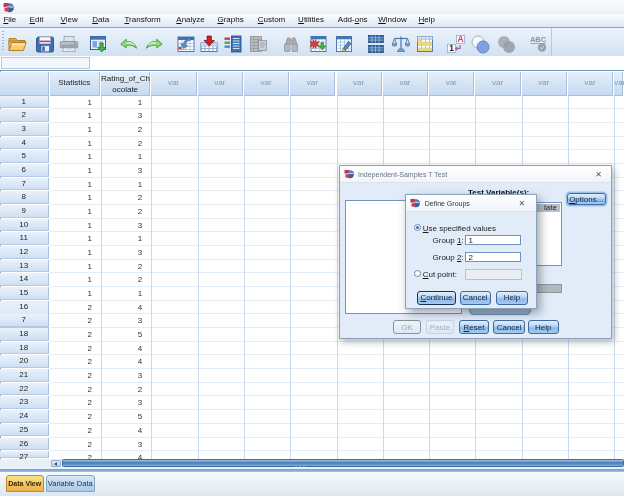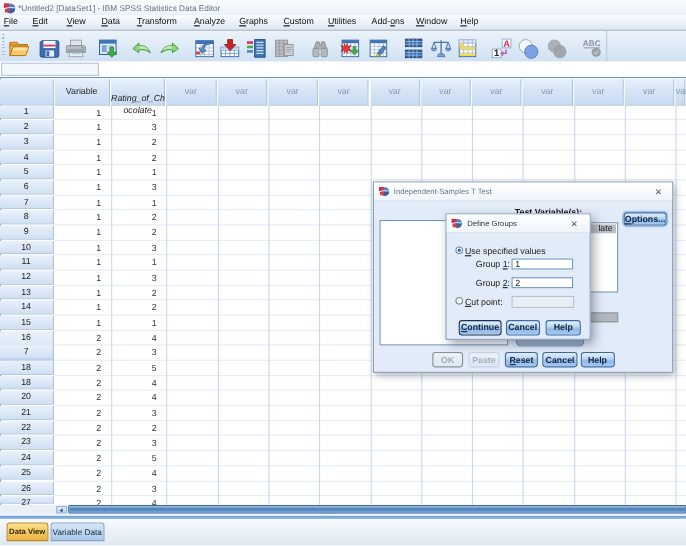--- a/index.html
+++ b/index.html
@@ -8,61 +8,60 @@
 #titletext { left:16.5px;top:2.5px; font-size:7.5px; color:#68737e; }
 #menubar { left:0;top:14px;width:624px;height:13.5px; background:linear-gradient(180deg,#fbfdff,#dce7f3); border-bottom:1px solid #95a7ba; }
 .mi { position:absolute; top:1px; font-size:8px; color:#111; }
 #toolbar { left:0;top:28px;width:624px;height:27.5px; background:linear-gradient(180deg,#ecf3fb,#d0e1f2); }
 #tbsep { left:551px;top:28px;width:1px;height:27.5px; background:#b9c9da; }
 #tbhandle { left:1.5px;top:31px;width:2px;height:21px; background:repeating-linear-gradient(180deg,#9fb4c8 0 1px,transparent 1px 3px); }
 #estrip { left:0;top:55.5px;width:624px;height:15.5px; background:#fff; }
 #ebox { left:1px;top:57px;width:89px;height:12px; background:#f2f7fc; border:1px solid #bac7d6; }
 #gridbg { left:0;top:70px;width:624px;height:389px; background:#fff; border-top:1.5px solid #6f97bf; }
 .hc { position:absolute; top:71.5px; height:24px; background:linear-gradient(180deg,#e7f0fb 0%,#d4e4f5 50%,#c7dbf1 100%); border-right:1px solid #a9c0de; border-bottom:1px solid #a9c0de; font-size:8px; color:#222; text-align:center; line-height:22px; }
-.hc.two { line-height:11px; padding-top:12px;font-style:italic; }
+.hc.two { line-height:11px; padding-top:1px; }
 .vh { color:#8298b6; }
 .rn { position:absolute; left:0; width:48.5px; background:linear-gradient(180deg,#e9f1fb,#cfe0f3); border-right:1px solid #a9c0de; border-bottom:1px solid #b5c9e2; font-size:8px; color:#222; text-align:center; line-height:12.5px; }
 .dv { position:absolute; font-size:8px; color:#333; text-align:right; padding-right:4.5px; line-height:13px; }
 .hl { position:absolute; left:49.5px; width:574.5px; height:1px; background:#e4ecf6; }
 .vl { position:absolute; top:95.5px; height:363.5px; width:1px; background:#c9daee; }
 #sbrow { left:0;top:459px;width:624px;height:8px; background:#e9f0f8; }
 #sbthumb { left:61.5px;top:459px;width:562.5px;height:8px; background:linear-gradient(180deg,#a6c6e6,#4a7db8 45%,#5f90c6 70%,#82afdd); border:1px solid #3d6ba1; border-radius:1.5px; }
 #sbarrow { left:50.5px;top:459.5px;width:10px;height:7.5px; background:linear-gradient(180deg,#e3eef9,#b8d2ec); border:1px solid #8fb0d4; border-radius:1px; }
 #sbarrow:before { content:""; position:absolute; left:2px; top:1.1px; border-right:3.5px solid #33567e; border-top:2.2px solid transparent; border-bottom:2.2px solid transparent; }
 #lightline { left:0;top:467px;width:624px;height:2px; background:#eaf2fa; }
 #bluestrip { left:0;top:469px;width:624px;height:3px; background:linear-gradient(180deg,#6b9bd0,#9dc3e9); }
 #tabarea { left:0;top:472px;width:624px;height:24px; background:linear-gradient(180deg,#f8fafd,#dee7f1); }
 .tab { position:absolute; top:474.5px; height:17px; font-size:7.5px; border-radius:3px 3px 0 0; text-align:center; }
 #tab1 { left:5.5px; width:38.5px; background:linear-gradient(180deg,#fce28a,#f3c35c 60%,#eeb347); border:1px solid #c08a28; color:#33270e; font-weight:bold; font-size:7px; line-height:16px; }
 #tab2 { left:46px; width:48.5px; background:linear-gradient(180deg,#d7e7f7,#a9c9ea); border:1px solid #82a7cd; color:#1c2c3c; line-height:16px; }
 .dlg { position:absolute; background:#e2ecf8; border:1px solid #8ca2bb; box-shadow:2px 3px 7px rgba(60,70,90,.4); }
 .dtitle { position:absolute; left:0; top:0; right:0; height:17px; background:linear-gradient(180deg,#ffffff,#f0f5fb); border-bottom:1px solid #dbe4ee; }
 .dtext { position:absolute; top:5px; font-size:7px; }
 .dx { position:absolute; top:4px; font-size:8px; color:#555; }
-.btn { position:absolute; background:linear-gradient(180deg,#e4f0fc 0%,#bcd8f4 40%,#8fbae8 60%,#a5c9ee 100%); border:1px solid #3f6ba3; border-radius:3px; font-size:8px; font-weight:bold; color:#13233f; text-align:center; }
+.btn { position:absolute; background:linear-gradient(180deg,#e4f0fc 0%,#bcd8f4 40%,#8fbae8 60%,#a5c9ee 100%); border:1px solid #3f6ba3; border-radius:3px; font-size:8px; font-weight:normal; color:#13233f; text-align:center; }
 .btn.dis1 { background:linear-gradient(180deg,#eef4fa,#dce8f4); border:1.5px solid #899199; color:#9fa9b4; }
 .btn.dis2 { background:linear-gradient(180deg,#ecf2f9,#dbe7f3); border:1px solid #c3d4e5; color:#a4b0bd; }
 .btn.defb { border:1.5px solid #1d3156;text-align:center; }
 .fld { position:absolute; background:#fff; border:1px solid #6b94c2; font-size:8px; color:#222; padding-left:2.5px; }
 .fld.disf { background:#e8eef4; border:1px solid #b4c2d2; }
 .lbl { position:absolute; font-size:8px; color:#1b1b1b; }
 .radio { position:absolute; width:7px; height:7px; border-radius:50%; background:#fdfdfd; border:1px solid #76879a; }
 .radio.sel:before { content:""; position:absolute; left:0.9px; top:0.9px; width:3.2px; height:3.2px; border-radius:50%; background:#2e6dbd; }
 </style></head>
 <body>
 <div id="app">
   <div class="abs" id="titlebar"></div>
   <svg class="abs" style="left:2.5px;top:1.5px" width="11" height="11" viewBox="0 0 16 16">
 <circle cx="9.5" cy="8.5" r="6.3" fill="#3a5d9c"></circle>
 <path d="M3.2 8.5 a6.3 6.3 0 0 1 12.6 0 l-6.3 0 z" fill="#5580c0"></path>
 <rect x="0.8" y="1.5" width="7" height="6.2" fill="#c8344a"></rect>
 <rect x="2.2" y="8.8" width="6.2" height="4.8" fill="#d04055"></rect>
 <path d="M1.5 8.3 q7 -2.6 13.5 -0.8" stroke="#e8ecf4" stroke-width="1.3" fill="none"></path>
 </svg>
-  <div class="abs" id="titletext">*Untitled2 [DataSet1] - IBM SPSS Statistics Data Editor</div>
   <div class="abs" id="menubar">
       <span class="mi" style="left:3.4px"><u>F</u>ile</span>
       <span class="mi" style="left:29.6px"><u>E</u>dit</span>
       <span class="mi" style="left:60.6px"><u>V</u>iew</span>
       <span class="mi" style="left:92.2px"><u>D</u>ata</span>
       <span class="mi" style="left:124.5px"><u>T</u>ransform</span>
       <span class="mi" style="left:176.3px"><u>A</u>nalyze</span>
       <span class="mi" style="left:217.4px"><u>G</u>raphs</span>
       <span class="mi" style="left:257.7px"><u>C</u>ustom</span>
       <span class="mi" style="left:298.1px"><u>U</u>tilities</span>
@@ -197,21 +196,21 @@
 <text x="9" y="8" font-size="7.5" font-weight="bold" fill="#8d9198" text-anchor="middle" font-family="Liberation Sans">ABC</text>
 <path d="M1.5 9.5 h15" stroke="#8d9198" stroke-width="0.8"></path>
 <circle cx="13" cy="13.5" r="4.2" fill="#9ba0a6"></circle>
 <path d="M11 13.5 l1.5 1.5 2.5 -3" stroke="#c9cdd2" stroke-width="1.1" fill="none"></path>
     </svg>
   <div class="abs" id="estrip"></div>
   <div class="abs" id="ebox"></div>
   <div class="abs" id="gridbg"></div>
   <div class="abs" style="left:0;top:70px;width:1px;height:389px;background:#8aa6c6"></div>
   <div class="hc" style="left:0;width:48.5px"></div>
-    <div class="hc" style="left:49.5px;width:50.5px">Variable</div>
+    <div class="hc" style="left:49.5px;width:50.5px">Statistics</div>
     <div class="hc two" style="left:101px;width:49.3px">Rating_of_Ch<br>ocolate</div>
     <div class="hc vh" style="left:151.30px;width:45.30px">var</div>
     <div class="hc vh" style="left:197.60px;width:45.30px">var</div>
     <div class="hc vh" style="left:243.90px;width:45.30px">var</div>
     <div class="hc vh" style="left:290.20px;width:45.30px">var</div>
     <div class="hc vh" style="left:336.50px;width:45.30px">var</div>
     <div class="hc vh" style="left:382.80px;width:45.30px">var</div>
     <div class="hc vh" style="left:429.10px;width:45.30px">var</div>
     <div class="hc vh" style="left:475.40px;width:45.30px">var</div>
     <div class="hc vh" style="left:521.70px;width:45.30px">var</div>

